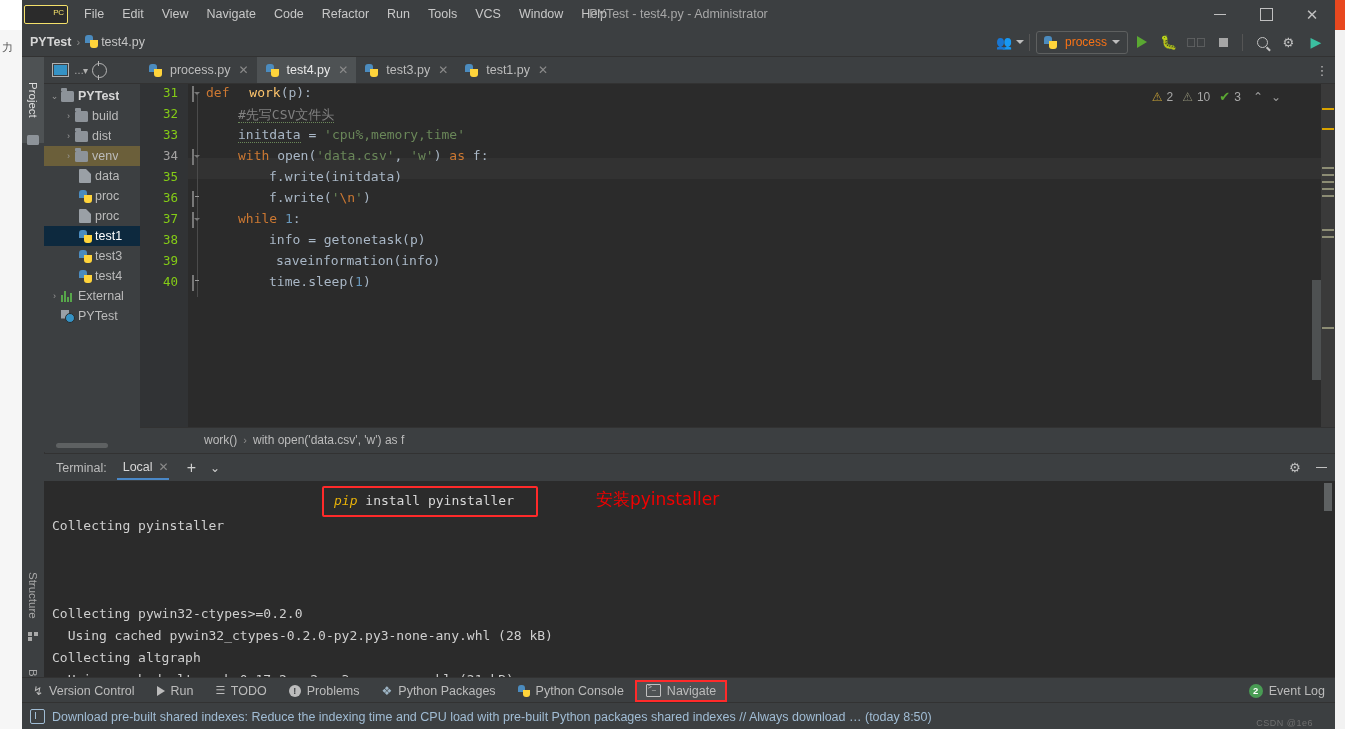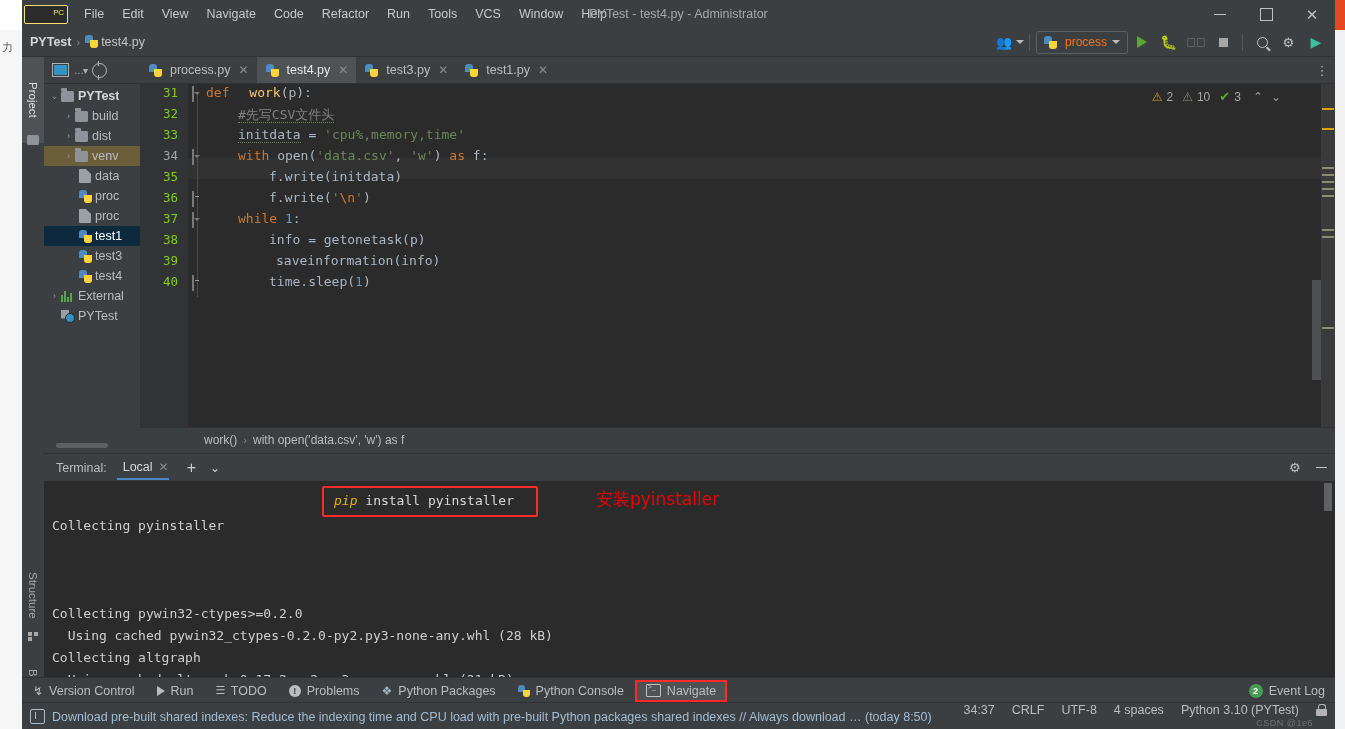--- a/index.html
+++ b/index.html
@@ -197,21 +197,21 @@
   .twbtn{display:flex;align-items:center;gap:6px;padding:3px 11px;color:#bcbcbc;font-size:12.5px;
          white-space:nowrap;}
   .twbtn.boxed{border:2px solid #ff2a2a;padding:2px 9px;}
   .twbtn.active{background:#4e5254;}
   .tb-right{position:absolute;right:10px;display:flex;align-items:center;gap:6px;}
   .evt-badge{width:14px;height:14px;border-radius:50%;background:#499c54;color:#fff;font-size:9.5px;
              display:flex;align-items:center;justify-content:center;font-weight:bold;}
 
   
   .statusbar{position:absolute;left:0;bottom:0;right:0;height:27px;background:#3c3f41;
-             display:flex;border-top:1px solid #323232;}
+             display:flex;align-items:center;border-top:1px solid #323232;}
   .sb-left{display:flex;align-items:center;gap:7px;margin-left:8px;color:#a0bcd4;font-size:12.5px;}
   .sb-icon{width:13px;height:13px;border:1.3px solid #a0bcd4;border-radius:2px;position:relative;flex:0 0 13px;}
   .sb-icon:after{content:"";position:absolute;left:4px;top:2px;width:1.4px;height:7px;background:#a0bcd4;}
   .sb-right{position:absolute;right:8px;display:flex;align-items:center;gap:17px;color:#bcbcbc;font-size:12.5px;}
   .sb-lock{width:11px;height:12px;position:relative;}
   .sb-lock:before{content:"";position:absolute;left:2px;top:0;width:6px;height:5px;
      border:1.3px solid #b5b5b5;border-bottom:none;border-radius:3px 3px 0 0;}
   .sb-lock:after{content:"";position:absolute;left:0;top:4.5px;width:11px;height:7px;background:#b5b5b5;border-radius:1px;}
 
   
@@ -567,26 +567,18 @@
           <span class="evt-badge">2</span>
           <span>Event Log</span>
         </div>
       </div>
 
       <div class="statusbar">
         <div class="sb-left">
           <span class="sb-icon"></span>
           <span>Download pre-built shared indexes: Reduce the indexing time and CPU load with pre-built Python packages shared indexes // Always download … (today 8:50)</span>
         </div>
-        <div class="sb-right">
-          <span>34:37</span>
-          <span>CRLF</span>
-          <span>UTF-8</span>
-          <span>4 spaces</span>
-          <span>Python 3.10 (PYTest)</span>
-          <span class="sb-lock"></span>
-        </div>
       </div>
 
       <div class="wmark">CSDN @1e6</div>
     </div>
   </div>
 </div>
 
 </body></html>

